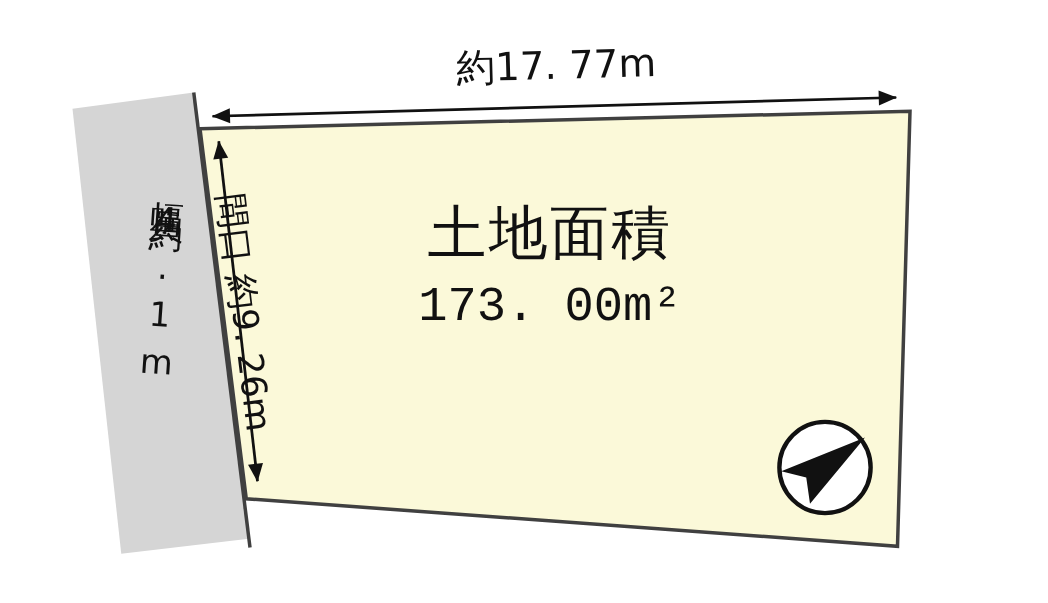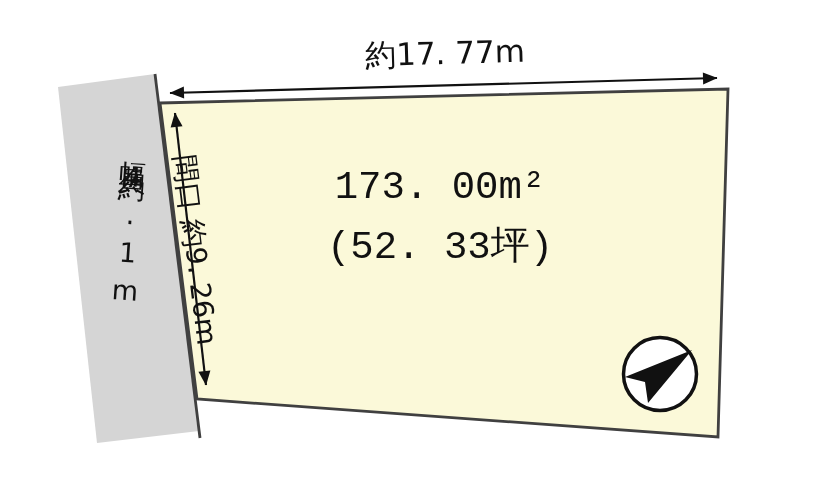--- a/index.html
+++ b/index.html
@@ -105,17 +105,17 @@
     </g>
   </svg>
 
   <div class="label top-dim-label">約17. 77m</div>
 
   <div class="label frontage-label">間口 約9. 26m</div>
 
   <div class="label road-label">幅員約4.1m</div>
 
   <div class="area-block">
+    <div class="area-title">土地面積</div>
     <div class="area-m2">173. 00m²</div>
-    <div class="area-tsubo">(52. 33坪)</div>
   </div>
 
 </div>
 
 </body></html>

